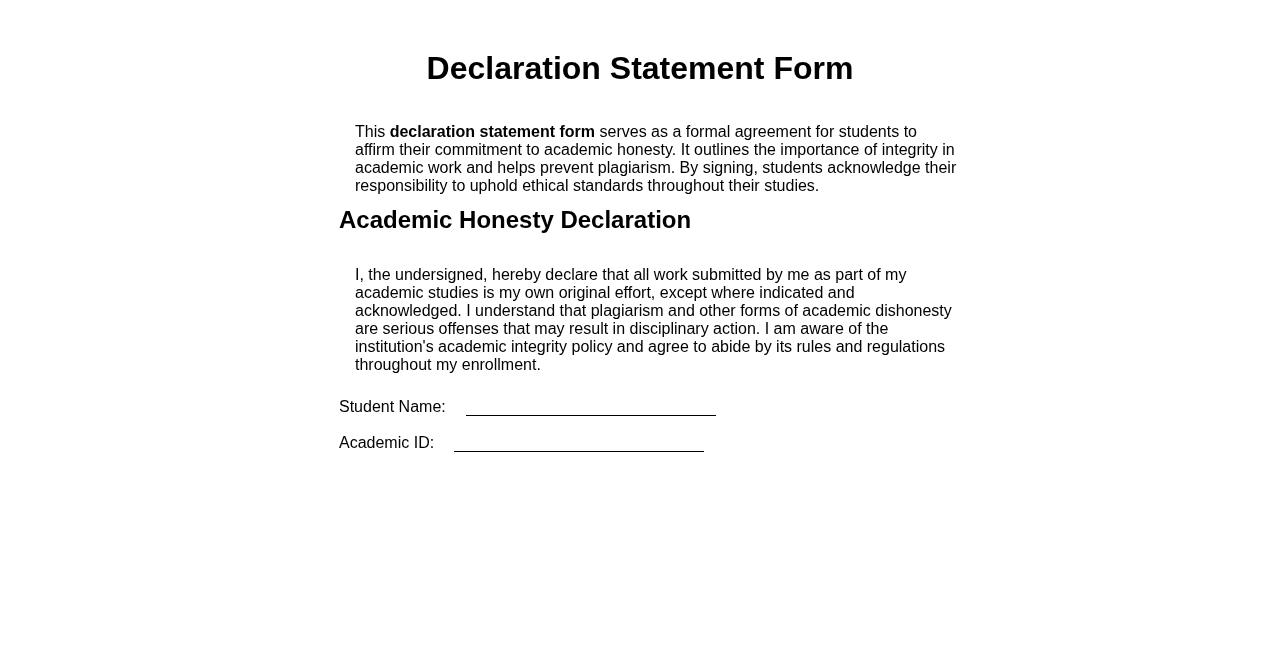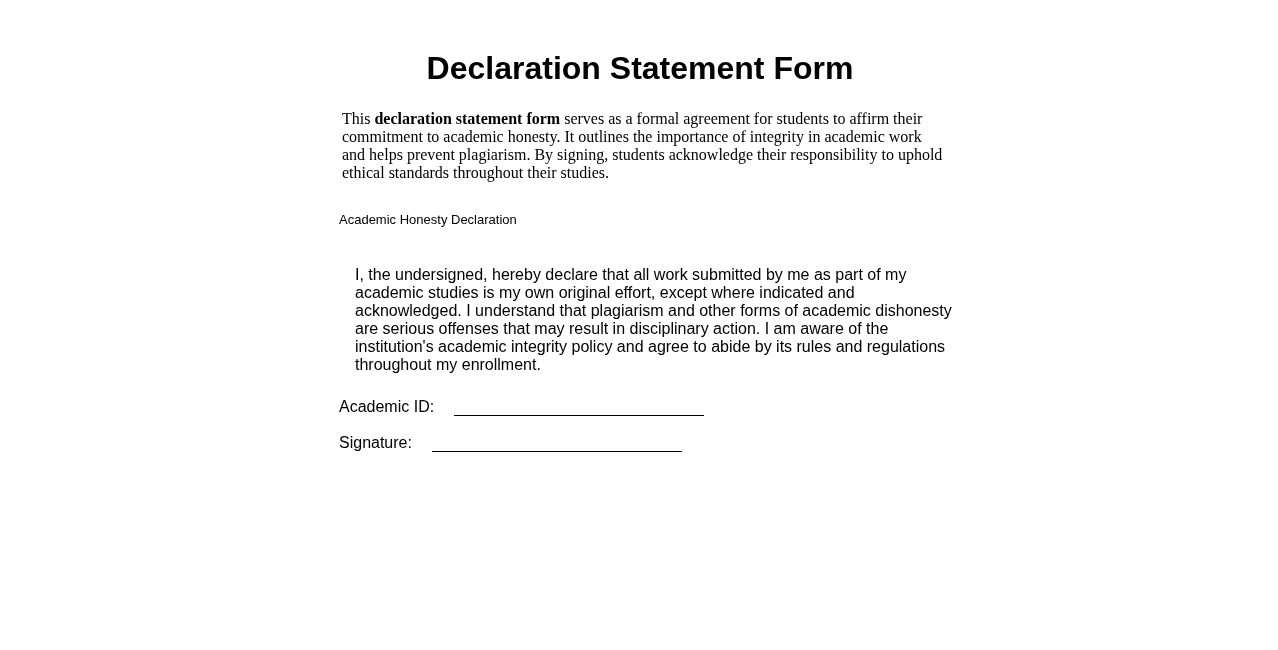--- a/index.html
+++ b/index.html
@@ -10,25 +10,25 @@
   }
   .container {
     position: absolute; left: 339px; top: 0; width: 602px;
   }
   h1 {
     margin: 0; position: absolute; top: 48px; left: 0; width: 602px;
     text-align: center; font-size: 32px; font-weight: bold; line-height: 40px;
   }
   .intro {
     position: absolute; top: 107px; left: 0; width: 602px;
-    font-size: 16px; line-height: 18px; margin: 3px; font-family: Liberation Serif, serif;
+    font-size: 16px; line-height: 18px; margin: 16px;
   }
   h2 {
     position: absolute; top: 209px; left: 0; margin: 0;
-    font-size: 13px; font-weight: normal; line-height: 22px;
+    font-size: 24px; font-weight: bold; line-height: 22px;
   }
   .decl {
     position: absolute; top: 250px; left: 0; width: 602px;
     font-size: 16px; line-height: 18px; margin: 16px;
   }
   .fields { position: absolute; top: 398px; left: 0; }
   .field {
     display: flex; align-items: flex-end; height: 18px; margin-bottom: 18px;
     font-size: 16px; line-height: 18px;
   }
@@ -44,21 +44,21 @@
   <h1>Declaration Statement Form</h1>
 
   <p class="intro"><span>This </span><b>declaration statement form</b><span> serves as a formal agreement for students to affirm their commitment to academic honesty. It outlines the importance of integrity in academic work and helps prevent plagiarism. By signing, students acknowledge their responsibility to uphold ethical standards throughout their studies.</span></p>
 
   <h2>Academic Honesty Declaration</h2>
 
   <p class="decl">I, the undersigned, hereby declare that all work submitted by me as part of my academic studies is my own original effort, except where indicated and acknowledged. I understand that plagiarism and other forms of academic dishonesty are serious offenses that may result in disciplinary action. I am aware of the institution's academic integrity policy and agree to abide by its rules and regulations throughout my enrollment.</p>
 
   <div class="fields">
     <div class="field">
-      <span>Academic ID:</span>
+      <span>Student Name:</span>
       <span class="line"></span>
     </div>
     <div class="field">
-      <span>Signature:</span>
+      <span>Academic ID:</span>
       <span class="line"></span>
     </div>
   </div>
 </div>
 
 </body></html>

